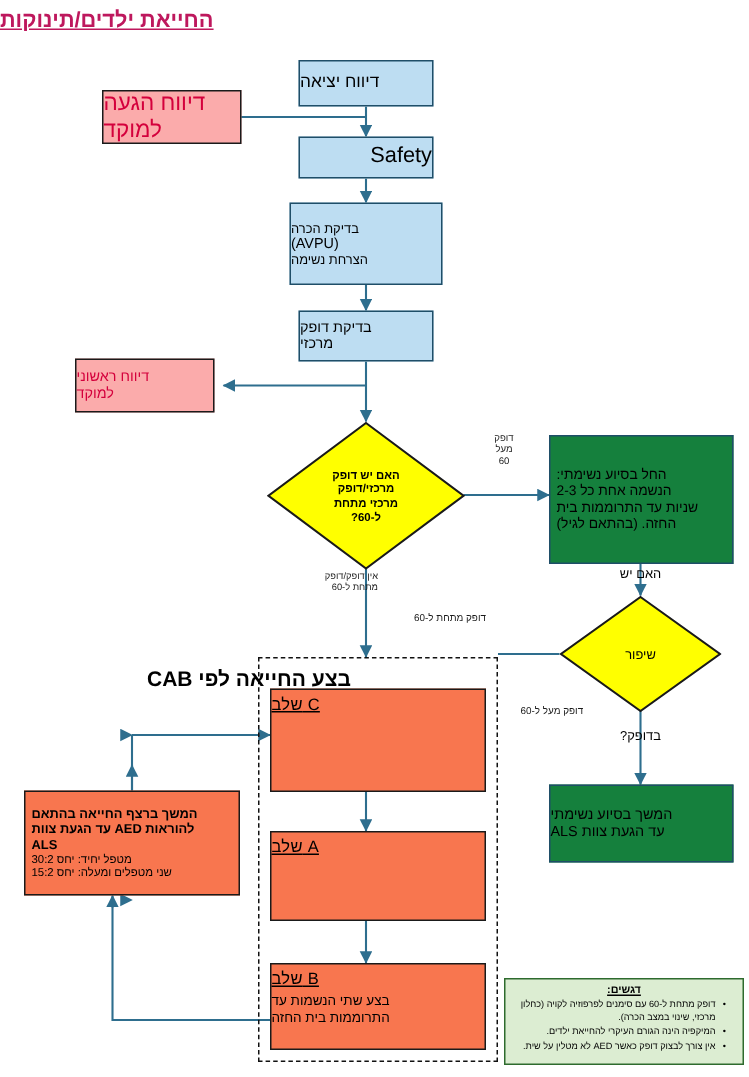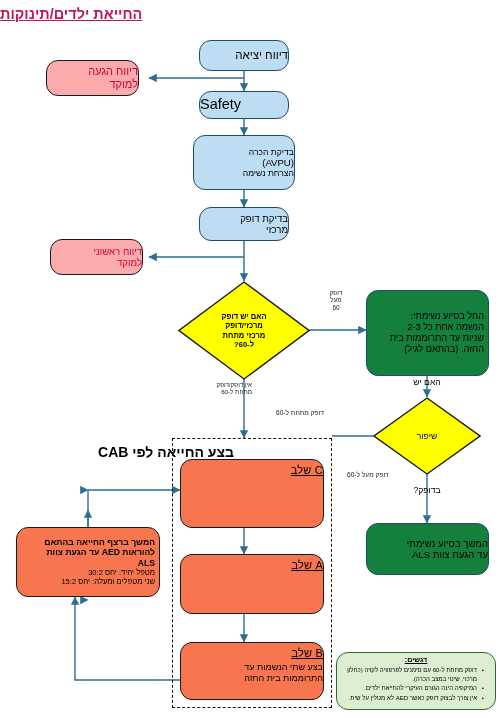--- a/index.html
+++ b/index.html
@@ -19,28 +19,27 @@
     position: absolute;
     inset: 0;
     width: 499px;
     height: 718px;
   }
   .node {
     position: absolute;
     box-sizing: border-box;
     display: flex;
     flex-direction: column;
-    align-items: flex-start;
+    align-items: flex-end;
     justify-content: center;
     text-align: center;
     line-height: 1.18;
     color: #000;
     direction: rtl;
     z-index: 3;
-    border-radius: 12px;
   }
   .blue {
     background: #bdddf2;
     border: 1.4px solid #1f4e68;
   }
   .blue-strong {
     background: #15803d;
     border: 1.4px solid #1f4e68;
   }
   .pink {
@@ -229,21 +228,21 @@
     <path d="M75,605 L75,597"></path>
   </g>
 </svg>
 
 <div class="title">החייאת ילדים/תינוקות</div>
 
 <div class="node blue" style="left:199px; top:40px; width:90px; height:31px; font-size:11.5px;">
   <span>דיווח יציאה</span>
 </div>
 
-<div class="node pink" style="left:46px; top:60px; width:93px; height:36px; font-size:11px;">
+<div class="node pink" style="left:68px; top:60px; width:93px; height:36px; font-size:15px;">
   <span>דיווח הגעה</span>
   <span>למוקד</span>
 </div>
 
 <div class="node blue" style="left:199px; top:91px; width:90px; height:28px; font-size:14.5px; direction:ltr;">
   <span>Safety</span>
 </div>
 
 <div class="node blue" style="left:193px; top:135px; width:102px; height:55px; font-size:8.6px;">
   <span>בדיקת הכרה</span>

